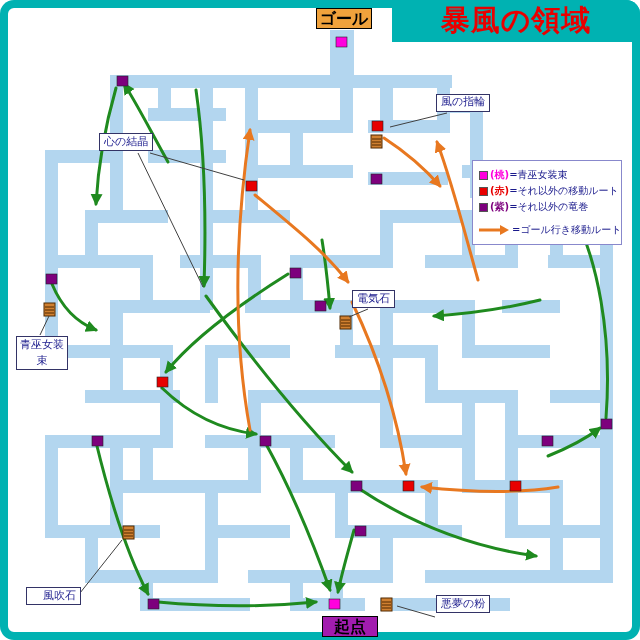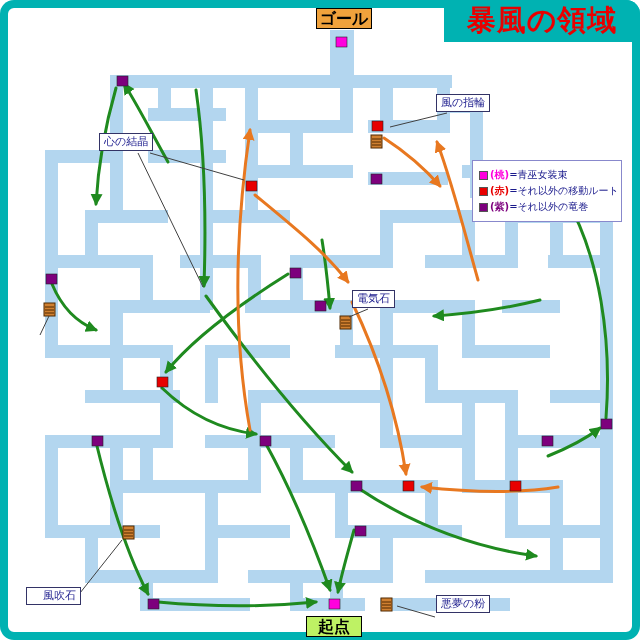--- a/index.html
+++ b/index.html
@@ -1,18 +1,18 @@
 <!DOCTYPE html>
 <html><head>
 <meta charset="utf-8">
 <style>
   html,body{margin:0;padding:0;background:#ffffff;font-family:"DejaVu Sans",sans-serif;}
   .frame{position:relative;width:640px;height:640px;border-radius:14px;overflow:hidden;background:#ffffff;}
   svg.map{position:absolute;left:0;top:0;width:640px;height:640px;}
-  .title{position:absolute;top:0;right:0;width:196px;height:42px;display:flex;align-items:center;justify-content:center;
+  .title{position:absolute;top:0;right:0;width:248px;height:42px;display:flex;align-items:center;justify-content:center;
          font-size:29px;font-weight:bold;letter-spacing:1px;white-space:nowrap;}
   .tag{position:absolute;border:1px solid #000;color:#000;font-weight:bold;font-size:16px;text-align:center;
        line-height:19px;height:19px;width:54px;white-space:nowrap;}
   .map-label{position:absolute;background:#ffffff;border:1px solid #333366;color:#1a1a8c;font-size:11px;
              line-height:1.45;padding:0 4px;white-space:nowrap;}
   .map-label.multiline{white-space:normal;width:46px;text-align:center;padding:0 2px;}
   .legend{position:absolute;left:472px;top:160px;width:150px;background:#ffffff;border:1px solid #8888cc;
           padding:5px 6px;font-size:10px;color:#1a1a8c;box-sizing:border-box;}
   .lrow{display:flex;align-items:center;margin:2px 0;white-space:nowrap;}
   .lrow.lroute{margin-top:9px;}
@@ -221,39 +221,47 @@
       <line x1="368" y1="309" x2="349" y2="317"></line>
       <line x1="40" y1="335" x2="49" y2="316"></line>
       <line x1="80" y1="593" x2="122" y2="540"></line>
       <line x1="435" y1="617" x2="397" y2="606"></line>
     </g>
   </svg>
 
   <div class="title" id="page-title" style="background: rgb(0, 178, 178); color: rgb(232, 0, 0);">暴風の領域</div>
 
   <div class="tag" id="goal-tag" style="left: 316px; top: 8px; background: rgb(240, 162, 60);">ゴール</div>
-  <div class="tag" id="start-tag" style="left: 306px; top: 616px; background: #bef264;">起点</div>
-
-  <div class="map-label" style="left:436px;top:94px;">風の指輪</div>
+  <div class="tag" id="start-tag" style="left: 322px; top: 616px; background: #a21caf;">起点</div>
+
+  <div class="map-label" style="left:436px;top:94px;font-family:Liberation Mono, monospace;">風の指輪</div>
   <div class="map-label" style="left:99px;top:133px;">心の結晶</div>
   <div class="map-label" style="left:352px;top:290px;">電気石</div>
+  <div class="map-label multiline" style="left:16px;top:336px;">青巫女装束</div>
   <div class="map-label" style="left:26px;top:587px;padding-left:16px;">風吹石</div>
   <div class="map-label" style="left:436px;top:595px;">悪夢の粉</div>
 
   <div class="legend">
     <div class="lrow">
       <span class="lsq" style="background: rgb(255, 0, 221);"></span>
       <span class="lword" style="color: rgb(255, 0, 221);">(桃)</span>
       <span>=青巫女装束</span>
     </div>
     <div class="lrow">
       <span class="lsq" style="background: rgb(232, 0, 0);"></span>
       <span class="lword" style="color: rgb(232, 0, 0);">(赤)</span>
       <span>=それ以外の移動ルート</span>
     </div>
     <div class="lrow">
       <span class="lsq" style="background: rgb(125, 0, 125);"></span>
       <span class="lword" style="color: rgb(125, 0, 125);">(紫)</span>
       <span>=それ以外の竜巻</span>
     </div>
+    <div class="lrow lroute">
+      <svg class="larrow" width="30" height="12">
+        <line x1="0" y1="6" x2="21" y2="6" stroke-width="3" stroke="#e87820"></line>
+        <polygon points="21,1 30,6 21,11" fill="#e87820"></polygon>
+      </svg>
+      <span>=ゴール行き移動ルート</span>
+    </div>
   </div>
 
 </div>
 
 </body></html>

